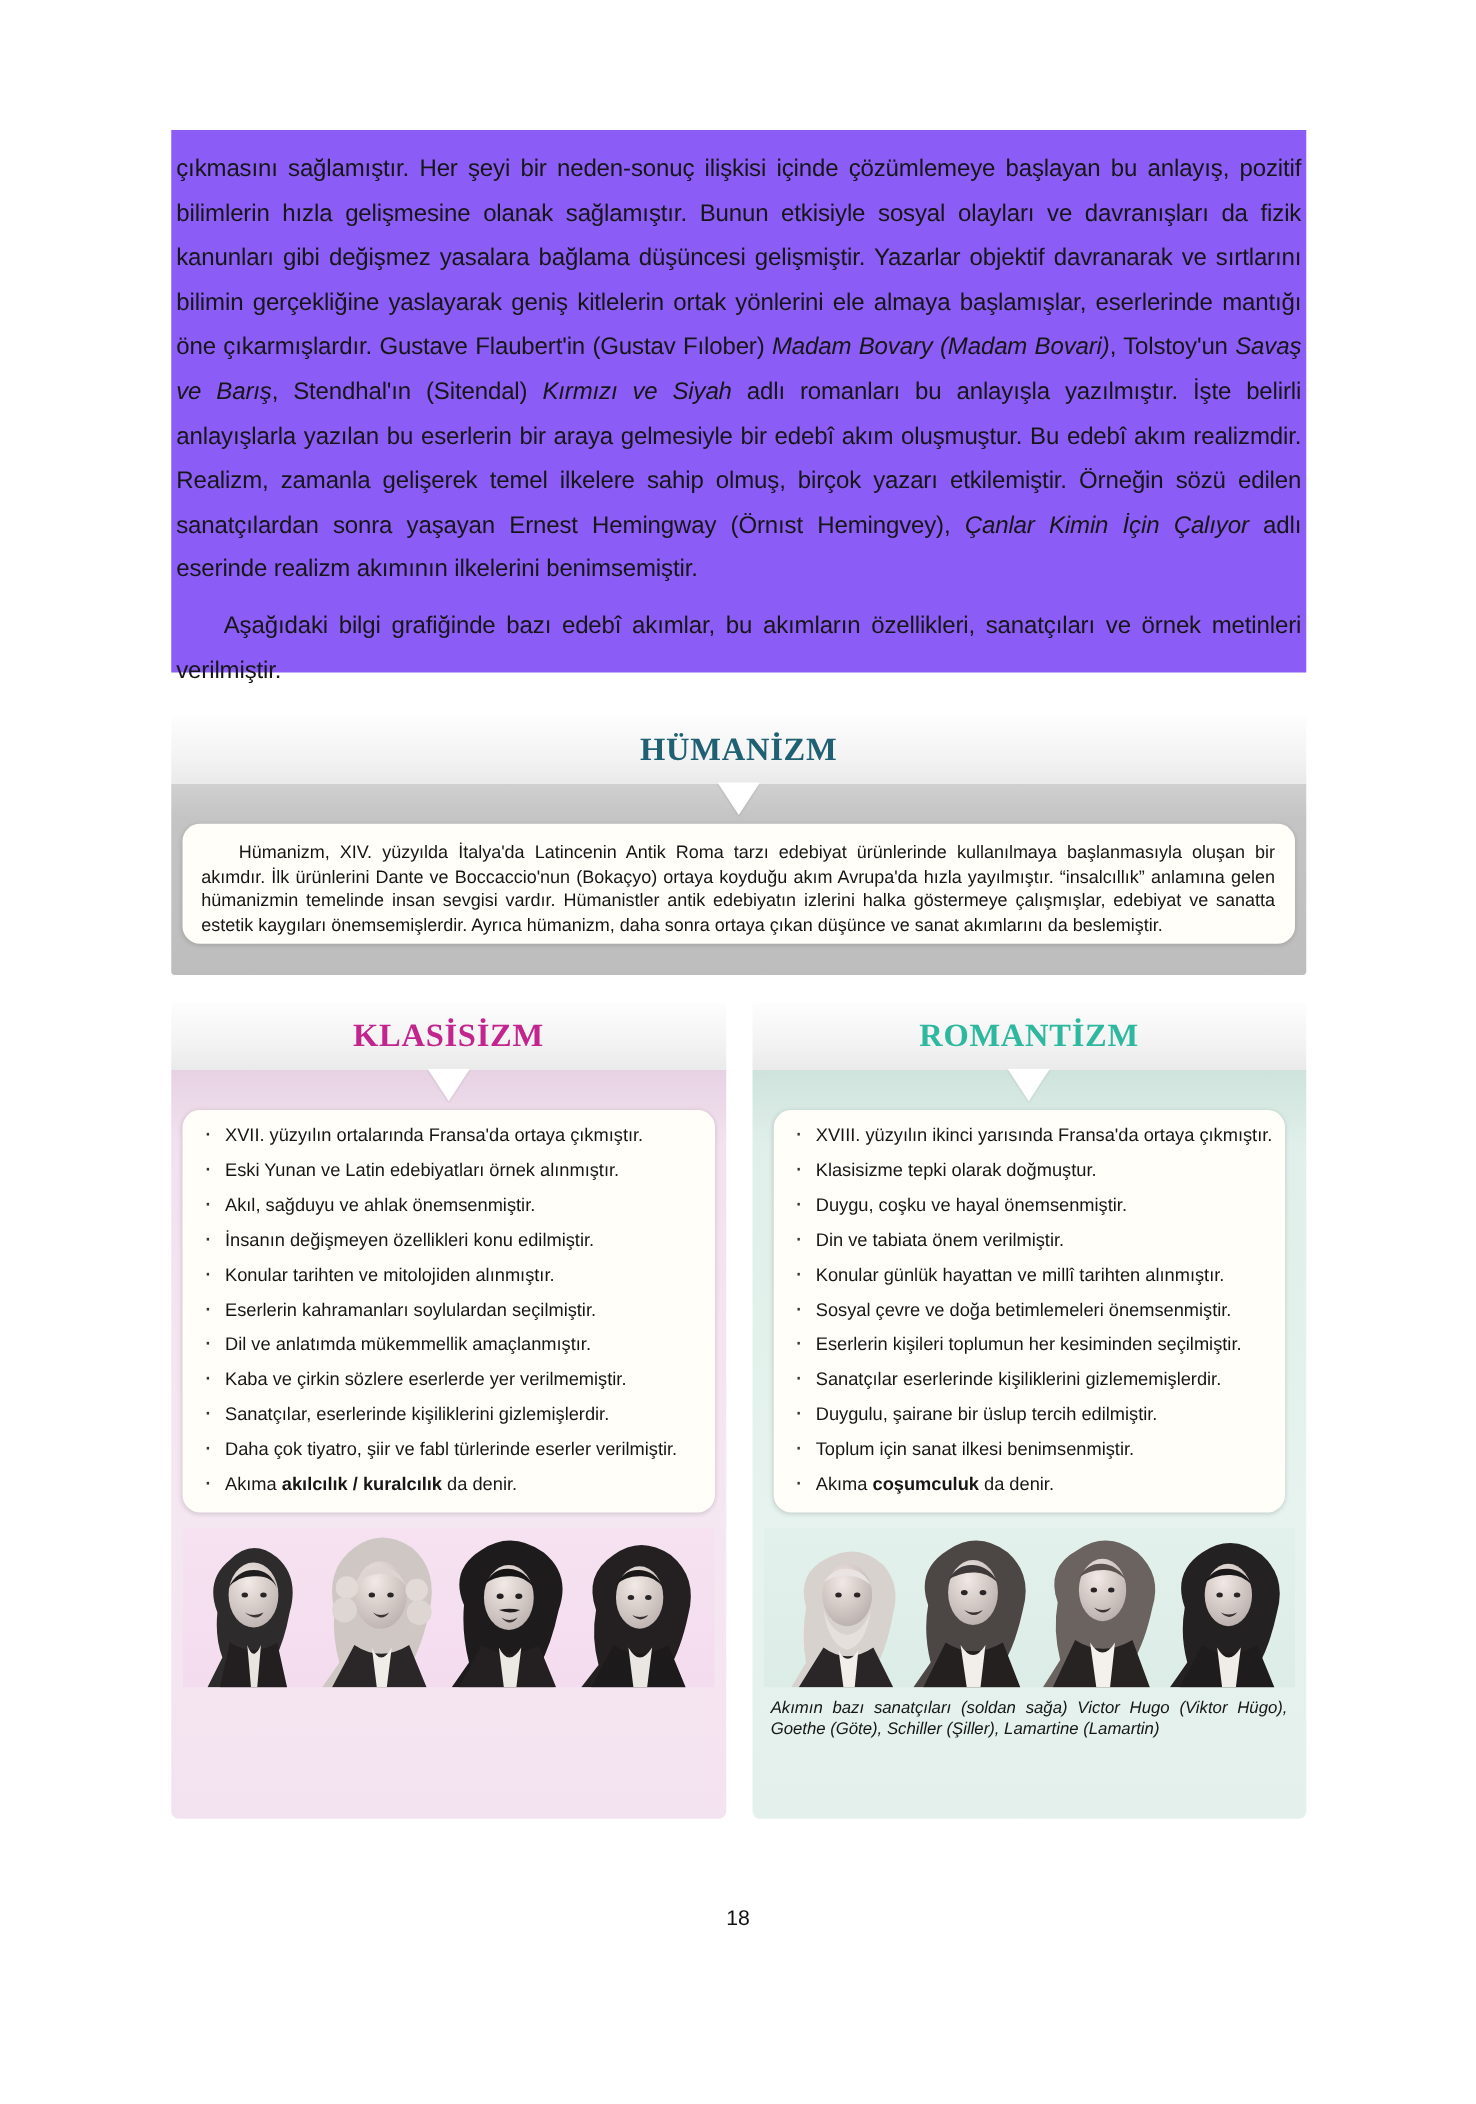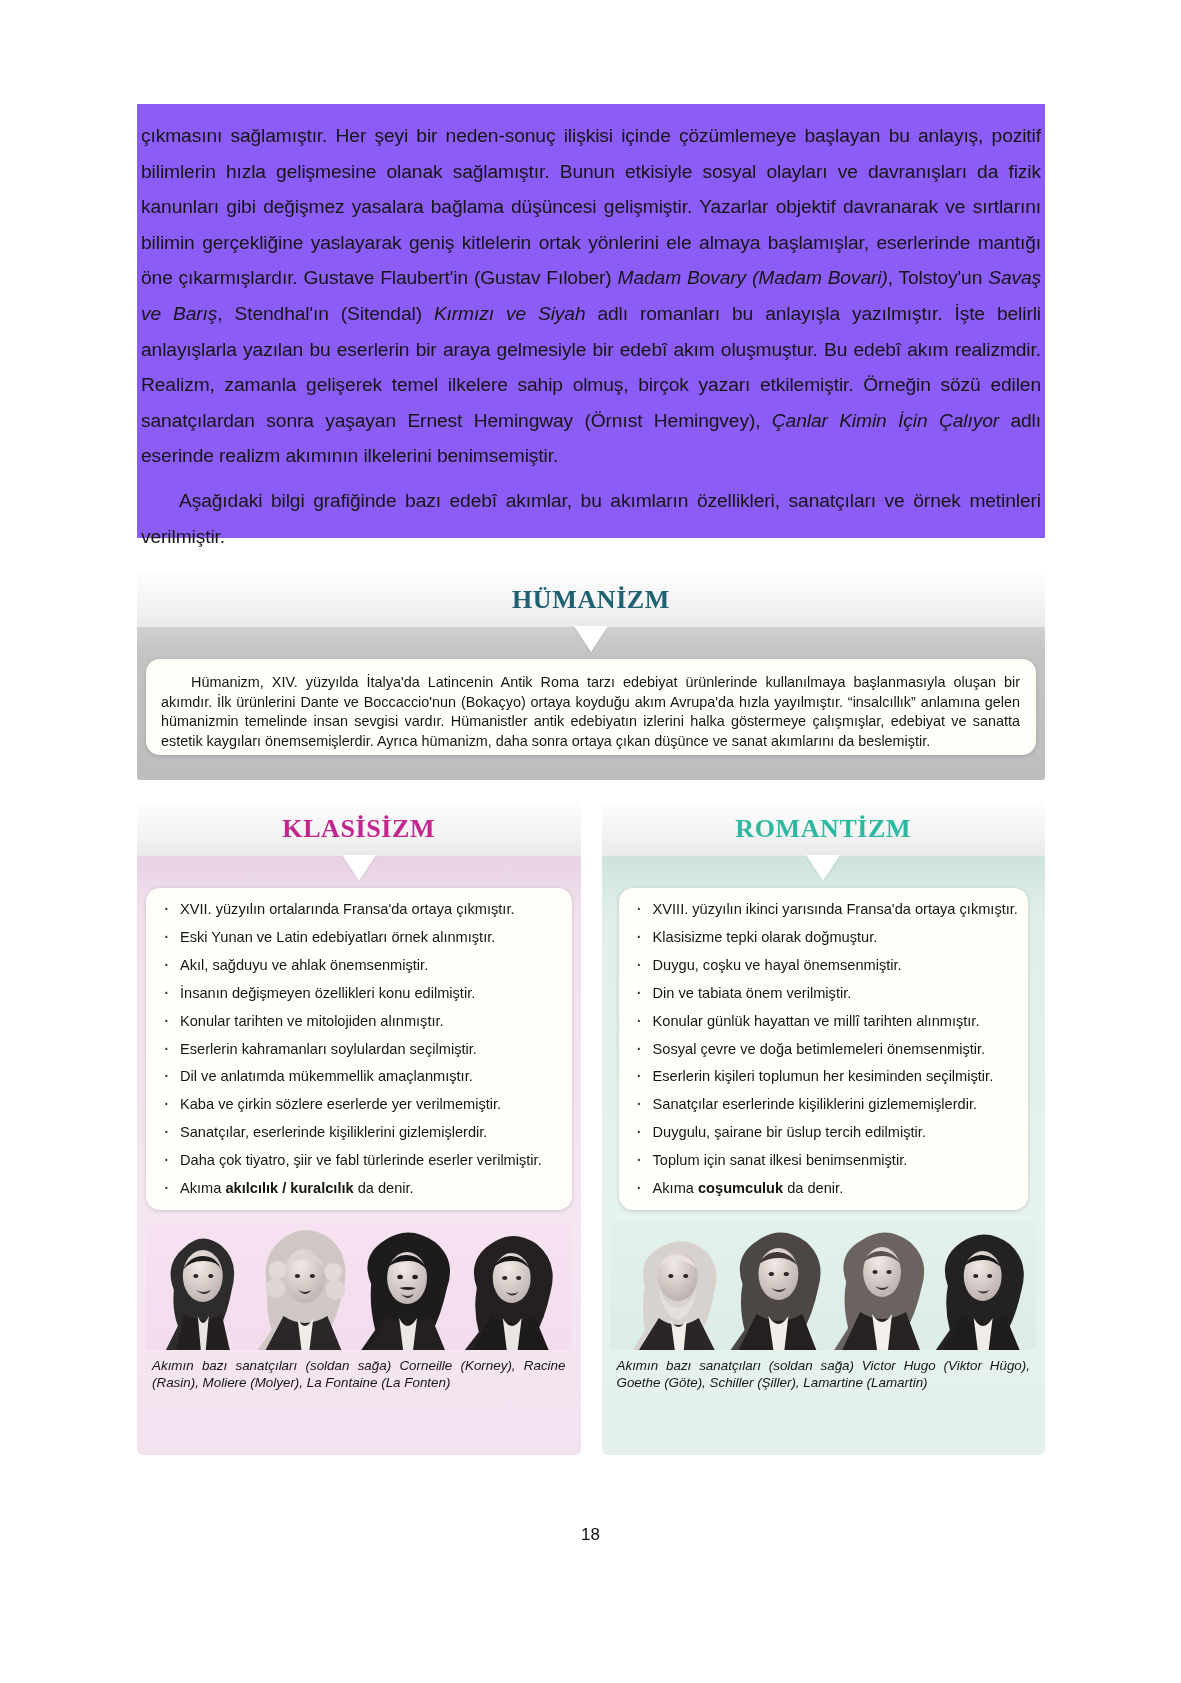--- a/index.html
+++ b/index.html
@@ -255,21 +255,20 @@
               <ellipse cx="47" cy="48" rx="19" ry="25" fill="url(#kface)"></ellipse>
               <path d="M28 38 Q35 25 47 26 Q60 27 66 40 Q58 30 47 31 Q35 31 28 38Z" fill="#1a1718"></path>
               <ellipse cx="40" cy="48" rx="2.6" ry="2" fill="#2a2526"></ellipse>
               <ellipse cx="54" cy="48" rx="2.6" ry="2" fill="#2a2526"></ellipse>
               <path d="M41 62 Q47 65 54 62 Q48 69 41 62Z" fill="#3a3233"></path>
               <path d="M26 86 Q47 100 70 86 L84 120 L8 120Z" fill="#1d1a1b"></path>
               <path d="M38 88 Q47 104 57 88 L53 120 L42 120Z" fill="#eae6e2"></path>
             </g>
           </svg>
         </div>
-        <div class="caption">Akımın bazı sanatçıları (soldan sağa) Corneille (Korney), Racine (Rasin), Moliere (Molyer), La Fontaine (La Fonten)</div>
       </div>
     </article>
 
     <article class="movement" id="romantizm">
       <div class="banner">
         <span class="banner-title" id="romantizm-title" style="color: rgb(47, 184, 160);">ROMANTİZM</span>
       </div>
       <div class="body">
         <div class="stem"></div>
         <div class="card feature-card">

